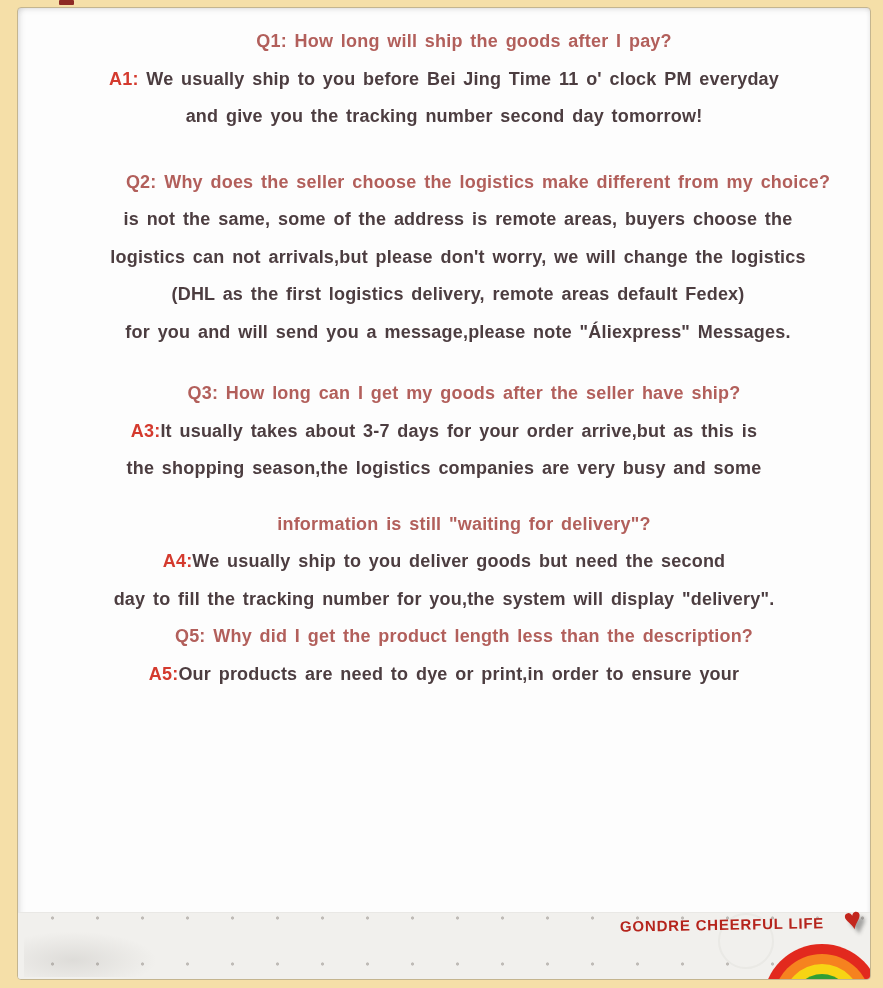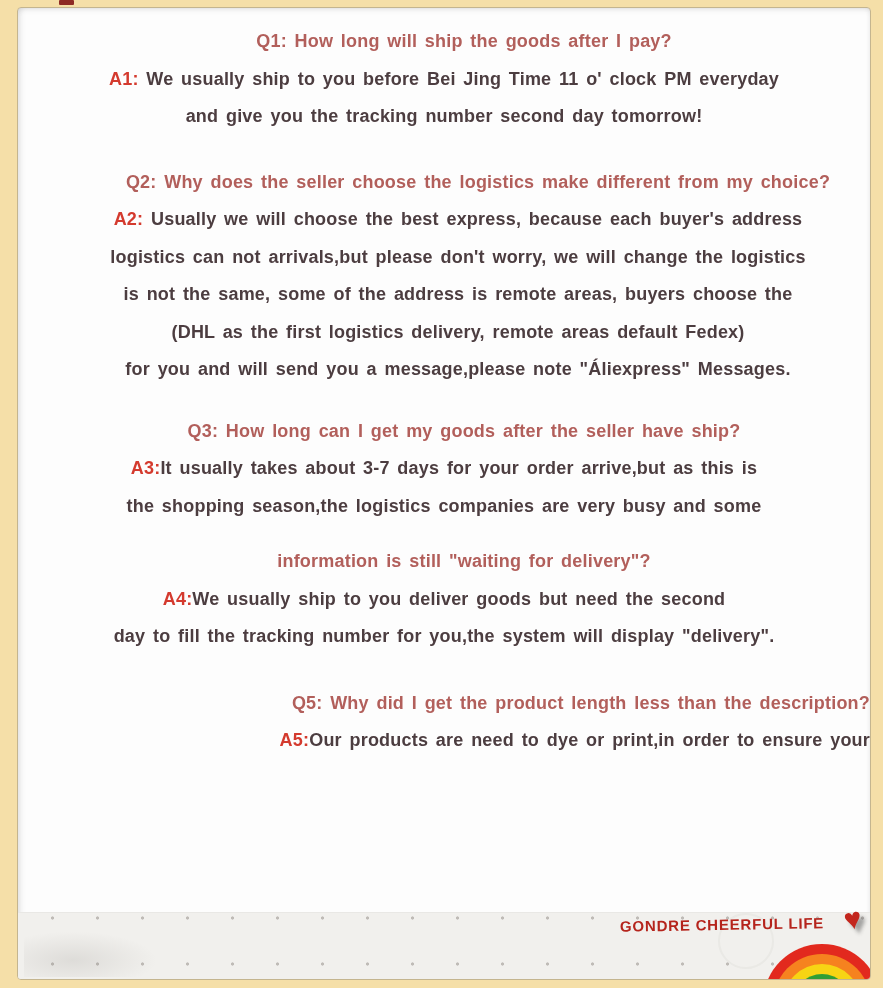--- a/index.html
+++ b/index.html
@@ -16,21 +16,21 @@
                inset 0 4px 6px -3px rgba(0,0,0,.10),
                inset -3px 0 5px -3px rgba(0,0,0,.08);
   }
   .red-dash{position:absolute;left:59px;top:0;width:15px;height:5px;background:#8e2b25;border-radius:1px;z-index:5;}
   .content{position:absolute;left:0;right:0;top:15px;text-align:center;}
   .line{line-height:37.5px;font-size:18px;font-weight:700;color:var(--body-color,#4c3d40);
         letter-spacing:.2px;word-spacing:2.5px;white-space:nowrap;}
   .q{color:var(--question-color,#b25f5b);padding-left:40px;}
   .alabel{color:var(--answer-label-color,#d43a2e);}
   .sec-gap-a{margin-top:28px;margin-left:28px;} .sec-gap-b{margin-top:24px;}
-  .sec-gap-c{margin-top:18px;} .sec-gap-d{margin-top:29px;text-align:right;}
+  .sec-gap-c{margin-top:18px;} .sec-gap-d{}
   .bottom-strip{
     position:absolute;left:0;right:0;bottom:0;height:66px;
     background:var(--strip-color,#f1f0ed);
     background-image:radial-gradient(circle,rgba(150,145,138,.55) 1.3px,transparent 1.9px);
     background-size:45px 46px;background-position:12px 28px;
     border-top:1px solid rgba(0,0,0,.03);
   }
   .smudge{position:absolute;left:6px;bottom:2px;width:140px;height:48px;
     background:radial-gradient(ellipse at 35% 65%,rgba(120,115,110,.16),transparent 65%);}
   .faint-ring{position:absolute;left:700px;top:905px;width:52px;height:52px;border-radius:50%;
@@ -59,23 +59,22 @@
   <div class="content">
 
     <div>
       <div class="line q">Q1: How long will ship the goods after I pay?</div>
       <div class="line"><span class="alabel">A1: </span><span>We usually ship to you before Bei Jing Time 11 o' clock PM everyday</span></div>
       <div class="line">and give you the tracking number second day tomorrow!</div>
     </div>
 
     <div class="sec-gap-a">
       <div class="line q">Q2: Why does the seller choose the logistics make different from my choice?</div>
-      <div class="line"><span class="alabel">A2: </span><span>Usually we will choose the best express, because each buyer's address</span></div>
+      <div class="line">is not the same, some of the address is remote areas, buyers choose the</div>
       <div class="line">logistics can not arrivals,but please don't worry, we will change the logistics</div>
-      <div class="line">is not the same, some of the address is remote areas, buyers choose the</div>
       <div class="line">(DHL as the first logistics delivery, remote areas default Fedex)</div>
       <div class="line">for you and will send you a message,please note "Áliexpress" Messages.</div>
     </div>
 
     <div class="sec-gap-b">
       <div class="line q">Q3: How long can I get my goods after the seller have ship?</div>
       <div class="line"><span class="alabel">A3:</span><span>It usually takes about 3-7 days for your order arrive,but as this is</span></div>
       <div class="line">the shopping season,the logistics companies are very busy and some</div>
     </div>
 

